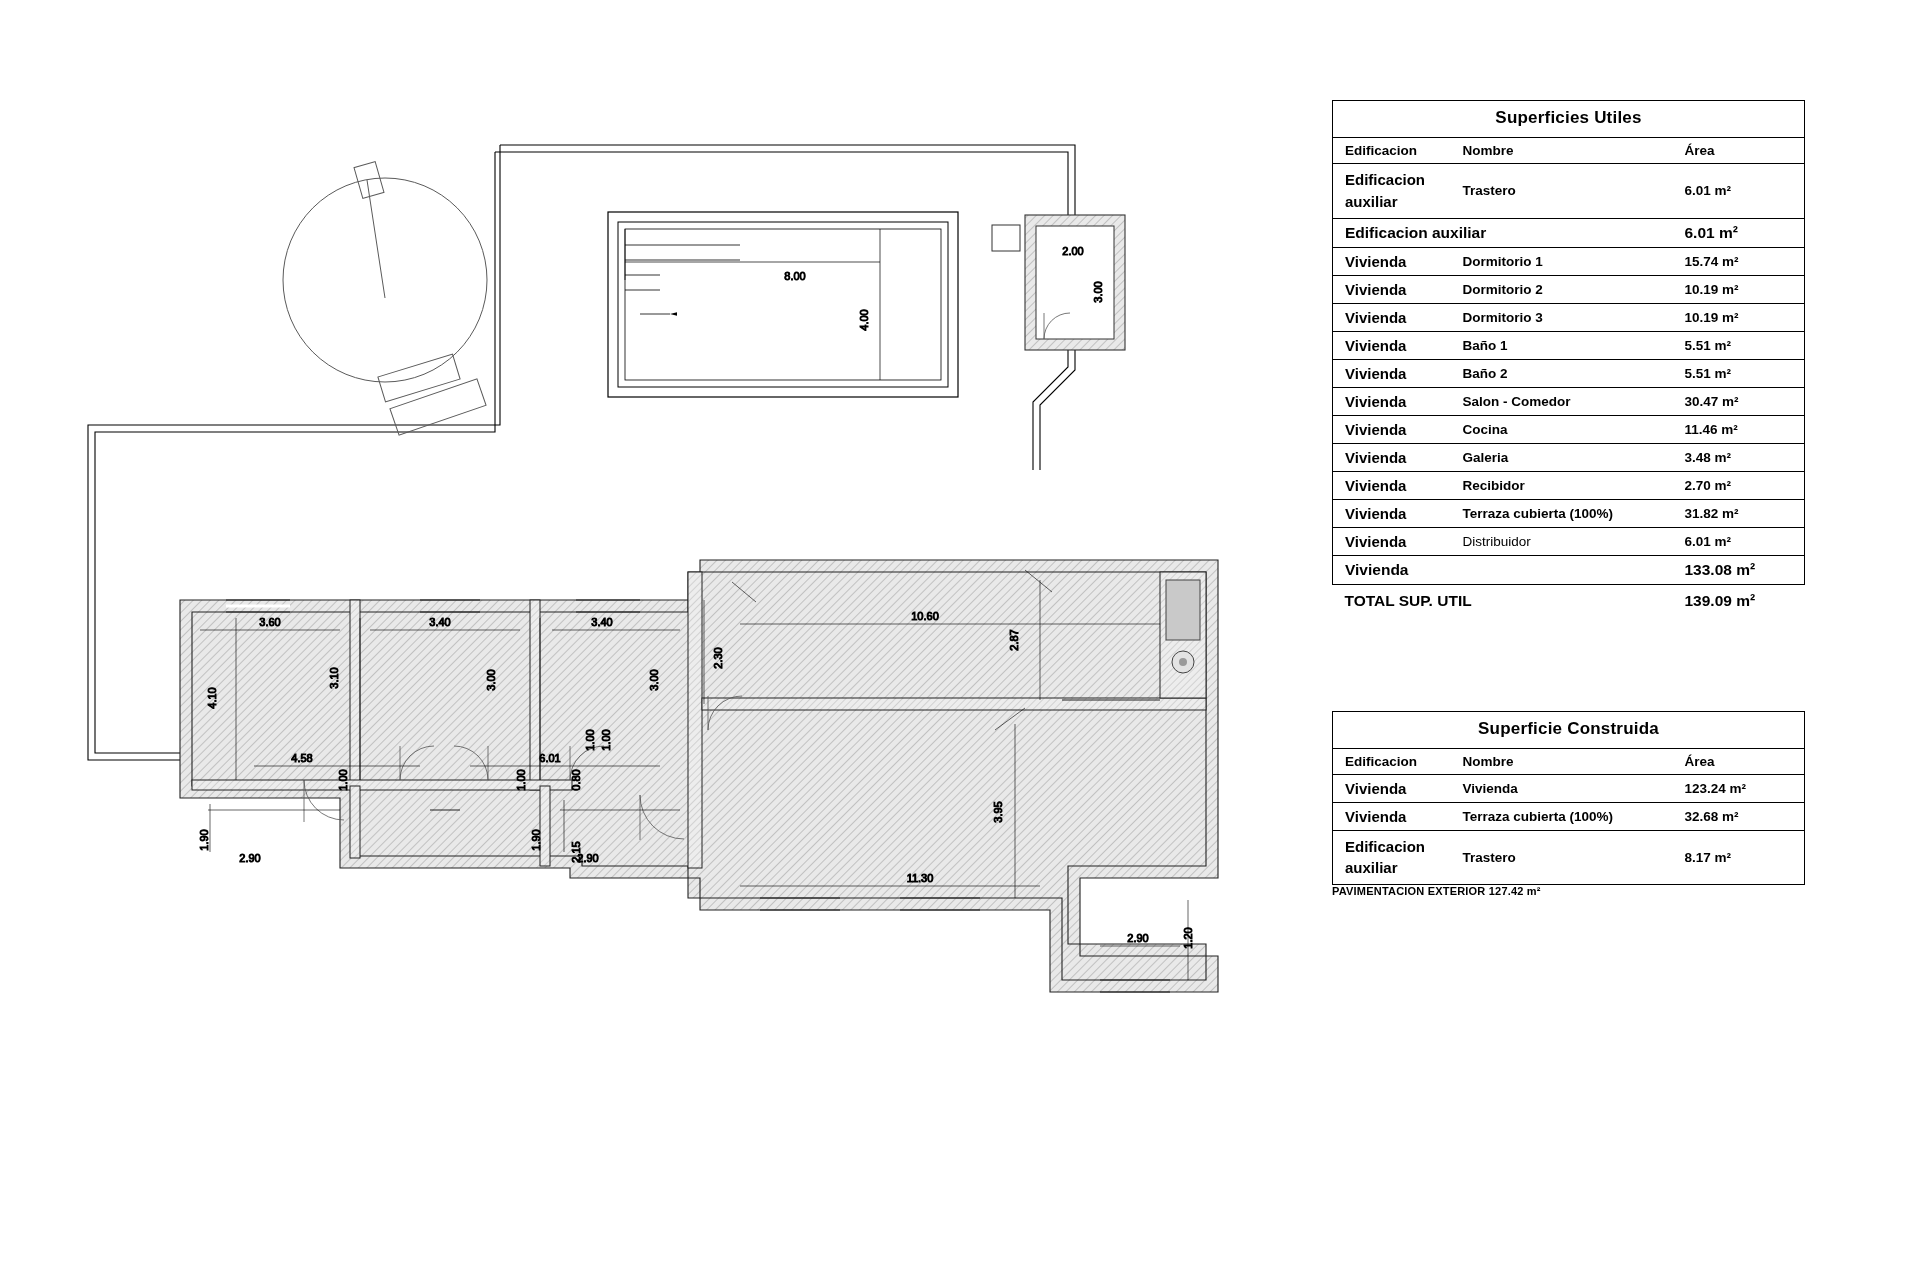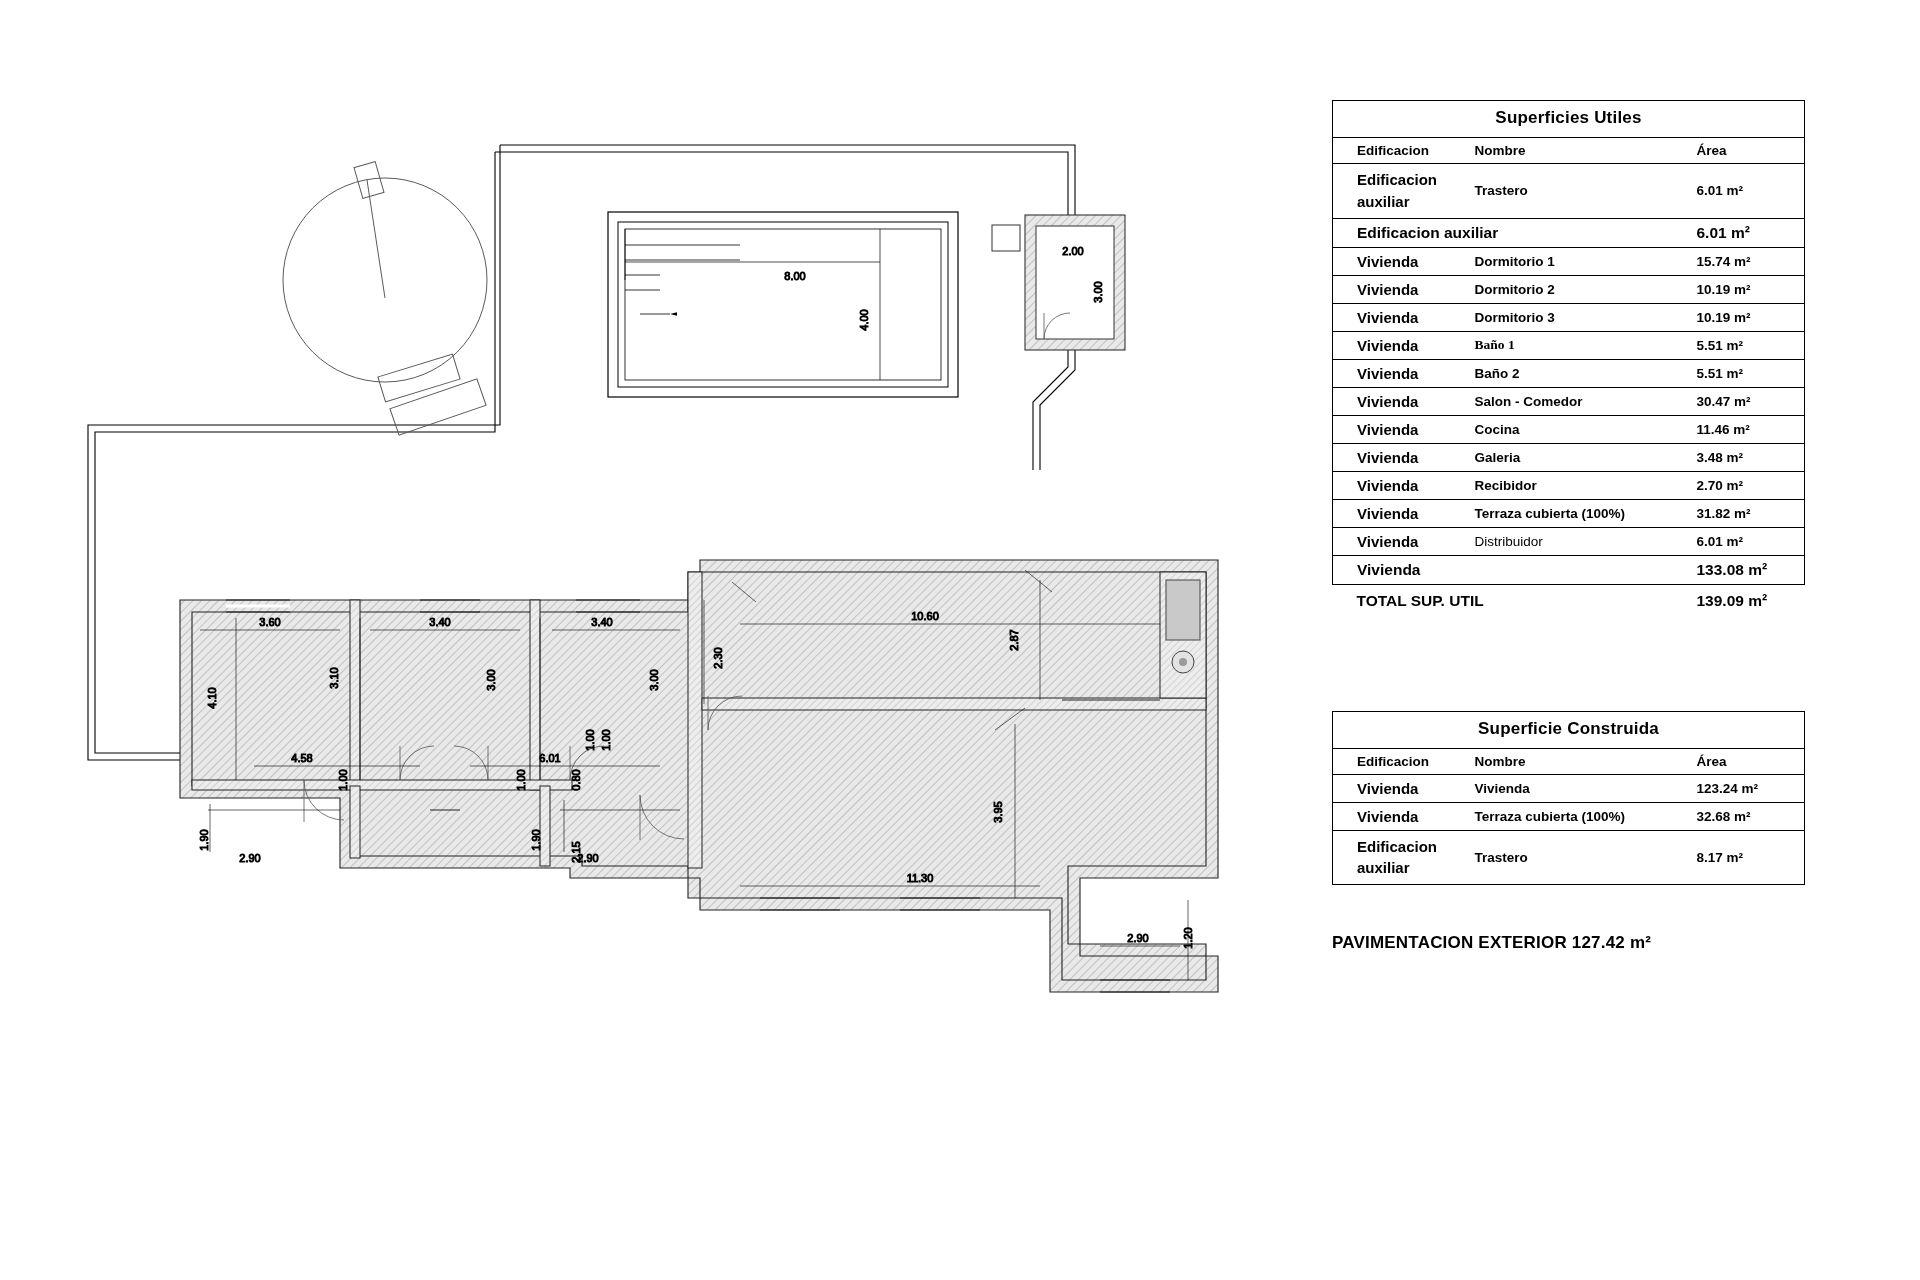--- a/index.html
+++ b/index.html
@@ -53,21 +53,21 @@
     letter-spacing: .2px;
     padding: 7px 0 9px 0;
     border-top: 1.4px solid #000;
     border-left: 1.4px solid #000;
     border-right: 1.4px solid #000;
     text-align: center;
   }
   table.area-table th,
   table.area-table td {
     font-size: 13.5px;
-    padding: 5px 24px;
+    padding: 5px 12px;
     text-align: left;
     vertical-align: middle;
     border: 0;
   }
   table.area-table thead th {
     font-weight: bold;
     border-bottom: 1.4px solid #000;
     border-top: 1.4px solid #000;
   }
   table.area-table thead th:first-child { border-left: 1.4px solid #000; }
@@ -101,22 +101,21 @@
   td.area-val { font-weight: bold; font-size: 14.5px; }
   tbody tr.subtotal td.area-val,
   tbody tr.total td.area-val { font-size: 15.5px; }
 
   .tall-cell { line-height: 1.45; }
 
   .table-block { margin-bottom: 0; }
   .table-gap { height: 96px; }
 
   .footer-note {
-    margin-top: 48px;
-    font-size: 17px;
+    font-size: 11px;
     font-weight: bold;
     letter-spacing: .2px;
   }
 
   .hdr-center { text-align: center; }
 
   
   text {
     font-family: "Liberation Sans", sans-serif;
     font-size: 11px;
@@ -356,21 +355,21 @@
             <td style="font-weight:bold;">Dormitorio 2</td>
             <td class="area-val">10.19 m²</td>
           </tr>
           <tr>
             <td style="font-weight:bold;font-size:15px;">Vivienda</td>
             <td style="font-weight:bold;">Dormitorio 3</td>
             <td class="area-val">10.19 m²</td>
           </tr>
           <tr>
             <td style="font-weight:bold;font-size:15px;">Vivienda</td>
-            <td style="font-weight:bold;font-family:Liberation Serif, serif;">Baño 1</td>
+            <td style="font-weight:bold;">Baño 1</td>
             <td class="area-val">5.51 m²</td>
           </tr>
           <tr>
             <td style="font-weight:bold;font-size:15px;">Vivienda</td>
             <td style="font-weight:bold;">Baño 2</td>
             <td class="area-val">5.51 m²</td>
           </tr>
           <tr>
             <td style="font-weight:bold;font-size:15px;">Vivienda</td>
             <td style="font-weight:bold;margin-top:30px;">Salon - Comedor</td>

